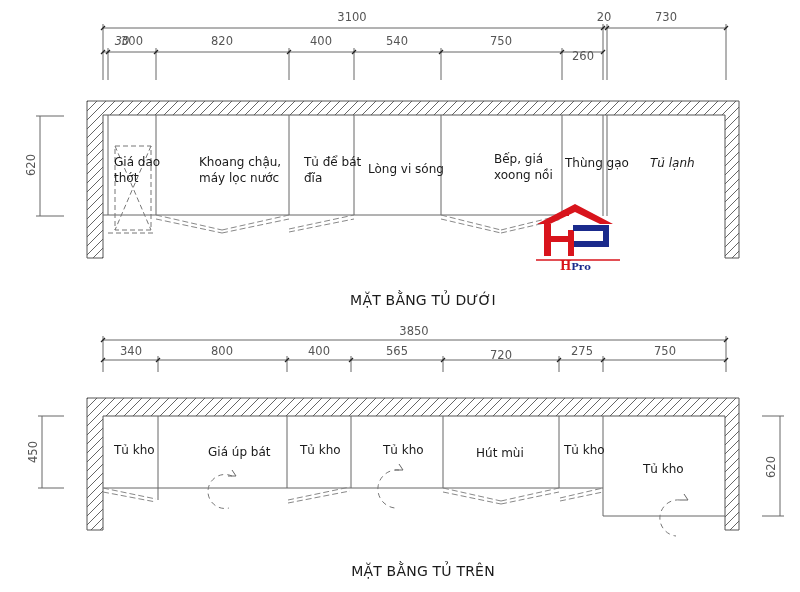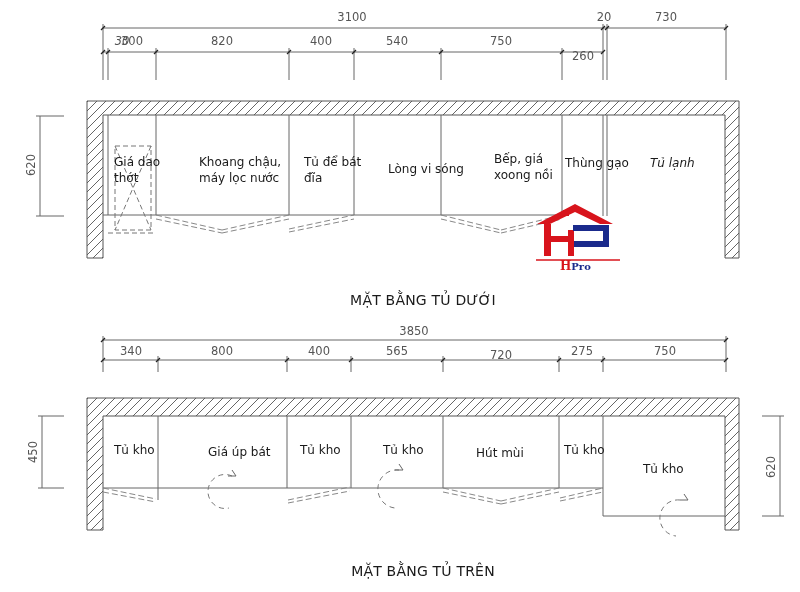--- a/index.html
+++ b/index.html
@@ -192,21 +192,21 @@
   <div>thớt</div>
 </div>
 <div class="lbl" style="left:199px; top:154px;">
   <div>Khoang chậu,</div>
   <div>máy lọc nước</div>
 </div>
 <div class="lbl" style="left:304px; top:154px;">
   <div>Tủ để bát</div>
   <div>đĩa</div>
 </div>
-<div class="lbl" style="left:368px; top:161px;margin-left:20px;">Lòng vi sóng</div>
+<div class="lbl" style="left:368px; top:161px;">Lòng vi sóng</div>
 <div class="lbl" style="left:478px; top:151px;margin-left:16px;">
   <div>Bếp, giá</div>
   <div>xoong nồi</div>
 </div>
 <div class="lbl" style="left:565px; top:155px;">Thùng gạo</div>
 <div class="lbl" style="left:650px; top:155px;font-style:italic;">Tủ lạnh</div>
 
 <div class="title" style="left:423px; top:292px;">MẶT BẰNG TỦ DƯỚI</div>
 
 <div class="dim" style="left:414px; top:324px;">3850</div>

